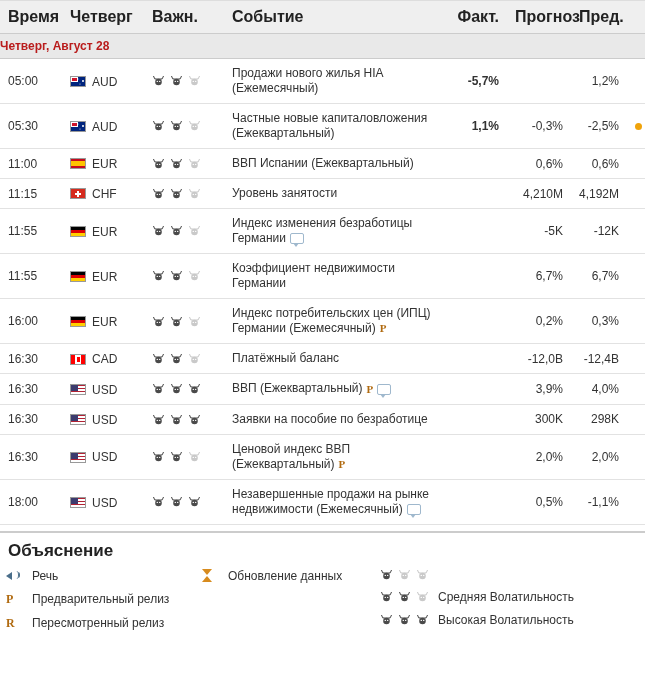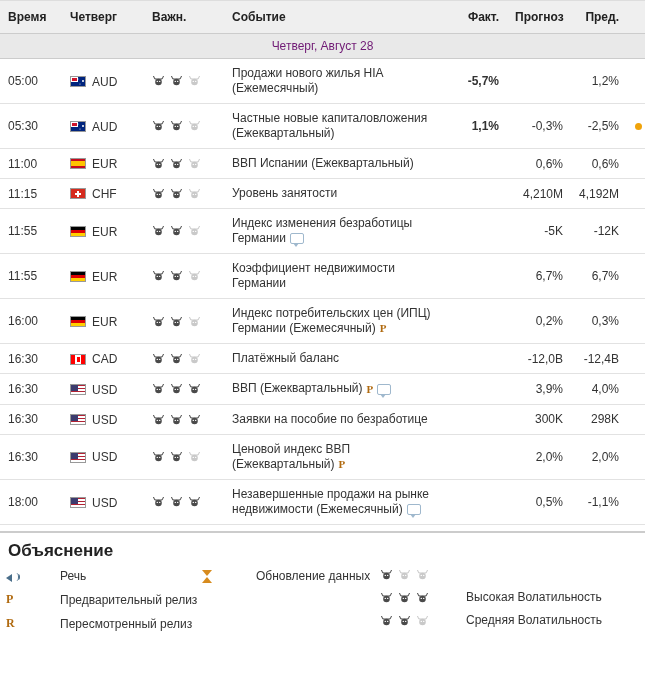--- a/index.html
+++ b/index.html
@@ -17,21 +17,21 @@
   }
   table.cal {
     width: 645px;
     border-collapse: collapse;
     table-layout: fixed;
   }
   .cal th {
     background: #efefef;
     border-bottom: 1px solid #cccccc;
     border-top: 1px solid #dddddd;
-    font-size: 12px;
+    font-size: 16px;
     font-weight: bold;
     color: #222222;
     text-align: left;
     padding: 6px 8px;
     height: 20px;
     white-space: nowrap;
   }
   .col-time { width: 62px; }
   .col-cur  { width: 82px; }
   .col-imp  { width: 80px; }
@@ -44,23 +44,22 @@
   th.right, td.right { text-align: right; }
   .cal td {
     border-bottom: 1px solid #e2e2e2;
     padding: 7px 8px;
     vertical-align: middle;
     font-size: 12px;
     color: #333333;
   }
   tr.daybar td {
     background: #e9e9e9;
-    text-align: center;
-    font-weight: normal;
-    color: #701a75;
+    font-weight: bold;
+    color: #b91c1c;
     padding: 5px 0;
     border-bottom: 1px solid #cccccc;
     border-top: 1px solid #d5d5d5;
   }
   td.time { color: #333; white-space: nowrap; }
   td.cur {
     white-space: nowrap;
   }
   .flag {
     display: inline-block;
@@ -197,25 +196,24 @@
   }
   .legend-cols {
     display: flex;
   }
   .legend-col { }
   .legend-col.c1 { width: 196px; }
   .legend-col.c2 { width: 178px; }
   .legend-col.c3 { flex: 1; }
   .legend-row {
     display: flex;
-    align-items: flex-end;
+    align-items: center;
     margin-bottom: 9px;
     font-size: 12px;
     color: #333;
-    gap: 28px;
   }
   .legend-row .li-ico {
     width: 26px;
     flex: 0 0 26px;
     text-align: left;
     display: flex;
     align-items: center;
   }
   .legend-row.vol .li-ico { width: 58px; flex: 0 0 58px; }
   .speaker {
@@ -684,28 +682,28 @@
             <span class="bull">
               <svg width="13" height="12" viewBox="0 0 13 12">
                 <path d="M1 1 C1 1 2 4 3.2 4.6 L9.8 4.6 C11 4 12 1 12 1 L11 1 C11 1 10.2 3.2 9.4 3.6 L3.6 3.6 C2.8 3.2 2 1 2 1 Z" fill="#4a4a4a"></path>
                 <ellipse cx="6.5" cy="7" rx="3.3" ry="3.2" fill="#4a4a4a"></ellipse>
                 <circle cx="5.3" cy="6.4" r="0.7" fill="#ffffff"></circle>
                 <circle cx="7.7" cy="6.4" r="0.7" fill="#ffffff"></circle>
               </svg>
             </span>
             <span class="bull">
               <svg width="13" height="12" viewBox="0 0 13 12">
-                <path d="M1 1 C1 1 2 4 3.2 4.6 L9.8 4.6 C11 4 12 1 12 1 L11 1 C11 1 10.2 3.2 9.4 3.6 L3.6 3.6 C2.8 3.2 2 1 2 1 Z" fill="#4a4a4a"></path>
-                <ellipse cx="6.5" cy="7" rx="3.3" ry="3.2" fill="#4a4a4a"></ellipse>
+                <path d="M1 1 C1 1 2 4 3.2 4.6 L9.8 4.6 C11 4 12 1 12 1 L11 1 C11 1 10.2 3.2 9.4 3.6 L3.6 3.6 C2.8 3.2 2 1 2 1 Z" fill="#c9c9c9"></path>
+                <ellipse cx="6.5" cy="7" rx="3.3" ry="3.2" fill="#c9c9c9"></ellipse>
                 <circle cx="5.3" cy="6.4" r="0.7" fill="#ffffff"></circle>
                 <circle cx="7.7" cy="6.4" r="0.7" fill="#ffffff"></circle>
               </svg>
             </span>
           </span>
-          <span class="legend-text">Высокая Волатильность</span>
+          <span class="legend-text">Средняя Волатильность</span>
         </div>
         <div class="legend-row vol">
           <span class="li-ico">
             <span class="bull">
               <svg width="13" height="12" viewBox="0 0 13 12">
                 <path d="M1 1 C1 1 2 4 3.2 4.6 L9.8 4.6 C11 4 12 1 12 1 L11 1 C11 1 10.2 3.2 9.4 3.6 L3.6 3.6 C2.8 3.2 2 1 2 1 Z" fill="#4a4a4a"></path>
                 <ellipse cx="6.5" cy="7" rx="3.3" ry="3.2" fill="#4a4a4a"></ellipse>
                 <circle cx="5.3" cy="6.4" r="0.7" fill="#ffffff"></circle>
                 <circle cx="7.7" cy="6.4" r="0.7" fill="#ffffff"></circle>
               </svg>
@@ -713,24 +711,24 @@
             <span class="bull">
               <svg width="13" height="12" viewBox="0 0 13 12">
                 <path d="M1 1 C1 1 2 4 3.2 4.6 L9.8 4.6 C11 4 12 1 12 1 L11 1 C11 1 10.2 3.2 9.4 3.6 L3.6 3.6 C2.8 3.2 2 1 2 1 Z" fill="#4a4a4a"></path>
                 <ellipse cx="6.5" cy="7" rx="3.3" ry="3.2" fill="#4a4a4a"></ellipse>
                 <circle cx="5.3" cy="6.4" r="0.7" fill="#ffffff"></circle>
                 <circle cx="7.7" cy="6.4" r="0.7" fill="#ffffff"></circle>
               </svg>
             </span>
             <span class="bull">
               <svg width="13" height="12" viewBox="0 0 13 12">
-                <path d="M1 1 C1 1 2 4 3.2 4.6 L9.8 4.6 C11 4 12 1 12 1 L11 1 C11 1 10.2 3.2 9.4 3.6 L3.6 3.6 C2.8 3.2 2 1 2 1 Z" fill="#c9c9c9"></path>
-                <ellipse cx="6.5" cy="7" rx="3.3" ry="3.2" fill="#c9c9c9"></ellipse>
+                <path d="M1 1 C1 1 2 4 3.2 4.6 L9.8 4.6 C11 4 12 1 12 1 L11 1 C11 1 10.2 3.2 9.4 3.6 L3.6 3.6 C2.8 3.2 2 1 2 1 Z" fill="#4a4a4a"></path>
+                <ellipse cx="6.5" cy="7" rx="3.3" ry="3.2" fill="#4a4a4a"></ellipse>
                 <circle cx="5.3" cy="6.4" r="0.7" fill="#ffffff"></circle>
                 <circle cx="7.7" cy="6.4" r="0.7" fill="#ffffff"></circle>
               </svg>
             </span>
           </span>
-          <span class="legend-text">Средняя Волатильность</span>
+          <span class="legend-text">Высокая Волатильность</span>
         </div>
       </div>
   </div>
 </div>
 
 </body></html>

